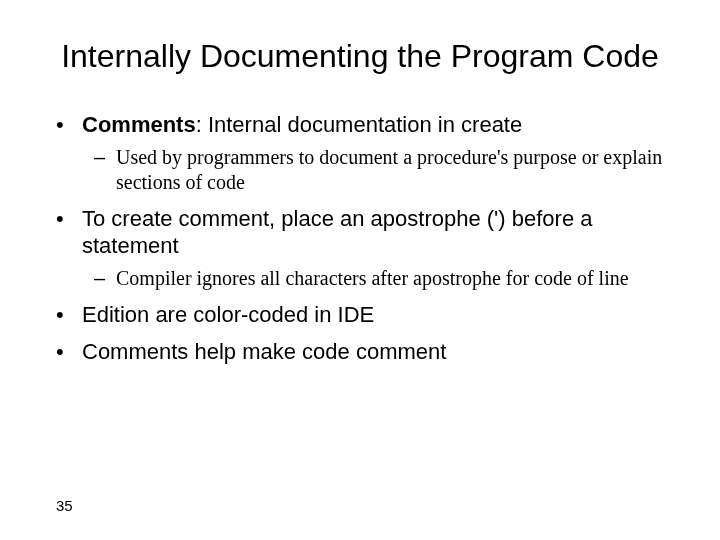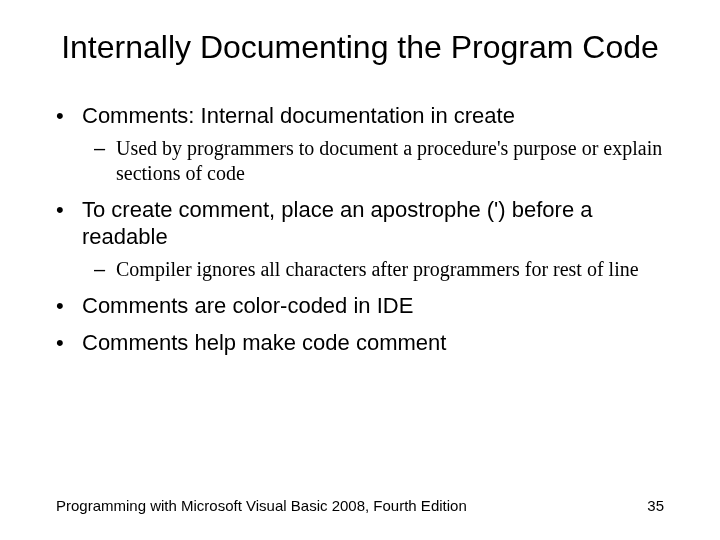--- a/index.html
+++ b/index.html
@@ -1,29 +1,29 @@
 <!DOCTYPE html>
 <html><head>
 <meta charset="utf-8">
 <style>
   * { margin: 0; padding: 0; box-sizing: border-box; }
   html, body { width: 720px; height: 540px; background: #fff; font-family: Arial, Helvetica, sans-serif; color: #000; }
   .slide { width: 720px; height: 540px; position: relative; padding: 24px 56px 0 56px; }
-  .title { text-align: center; font-size: 32px; line-height: 1.2; font-weight: 400; margin-top: 4px; margin-bottom: 36px; }
+  .title { text-align: center; font-size: 32px; line-height: 1.2; font-weight: 400; margin-top: 13px; margin-bottom: 36px; }
   .body { font-size: 22px; line-height: 1.25; }
   ul.level1 { list-style: none; padding-left: 0; }
   ul.level1 > li { margin-bottom: 10px; }
   ul.level1 > li > .row { display: flex; align-items: flex-start; }
   ul.level1 > li > .row > .bullet { width: 26px; flex: 0 0 26px; text-align: left; font-size: 22px; line-height: 1.25; }
   ul.level1 > li > .row > .text { flex: 1; }
   ul.level2 { list-style: none; padding-left: 38px; margin-top: 6px; }
   ul.level2 > li { display: flex; align-items: flex-start; font-size: 20px; line-height: 1.25; margin-bottom: 8px; }
   ul.level2 > li > .dash { width: 22px; flex: 0 0 22px; }
   ul.level2 > li > .text { flex: 1; font-family: Liberation Serif, serif; }
-  .bold-term { font-weight: 400; }
+  .bold-term { font-weight: 700; }
   .footer { position: absolute; left: 56px; right: 56px; bottom: 26px; display: flex; justify-content: space-between; align-items: baseline; font-size: 15px; }
 </style>
 </head>
 <body>
 
 <div class="slide">
   <h1 class="title">Internally Documenting the Program Code</h1>
 
   <div class="body">
     <ul class="level1">
@@ -39,44 +39,43 @@
           <li>
             <span class="dash">–</span>
             <span class="text">Used by programmers to document a procedure's purpose or explain sections of code</span>
           </li>
         </ul>
       </li>
 
       <li>
         <div class="row">
           <span class="bullet">•</span>
-          <span class="text">To create comment, place an apostrophe (') before a readable</span>
+          <span class="text">To create comment, place an apostrophe (') before a statement</span>
         </div>
         <ul class="level2">
           <li>
             <span class="dash">–</span>
-            <span class="text">Compiler ignores all characters after programmers for rest of line</span>
+            <span class="text">Compiler ignores all characters after apostrophe for code of line</span>
           </li>
         </ul>
       </li>
 
       <li>
         <div class="row">
           <span class="bullet">•</span>
-          <span class="text">Comments are color-coded in IDE</span>
+          <span class="text">Edition are color-coded in IDE</span>
         </div>
       </li>
 
       <li>
         <div class="row">
           <span class="bullet">•</span>
           <span class="text">Comments help make code comment</span>
         </div>
       </li>
 
     </ul>
   </div>
 
   <div class="footer">
-    <span>Programming with Microsoft Visual Basic 2008, Fourth Edition</span>
     <span>35</span>
   </div>
 </div>
 
 </body></html>

